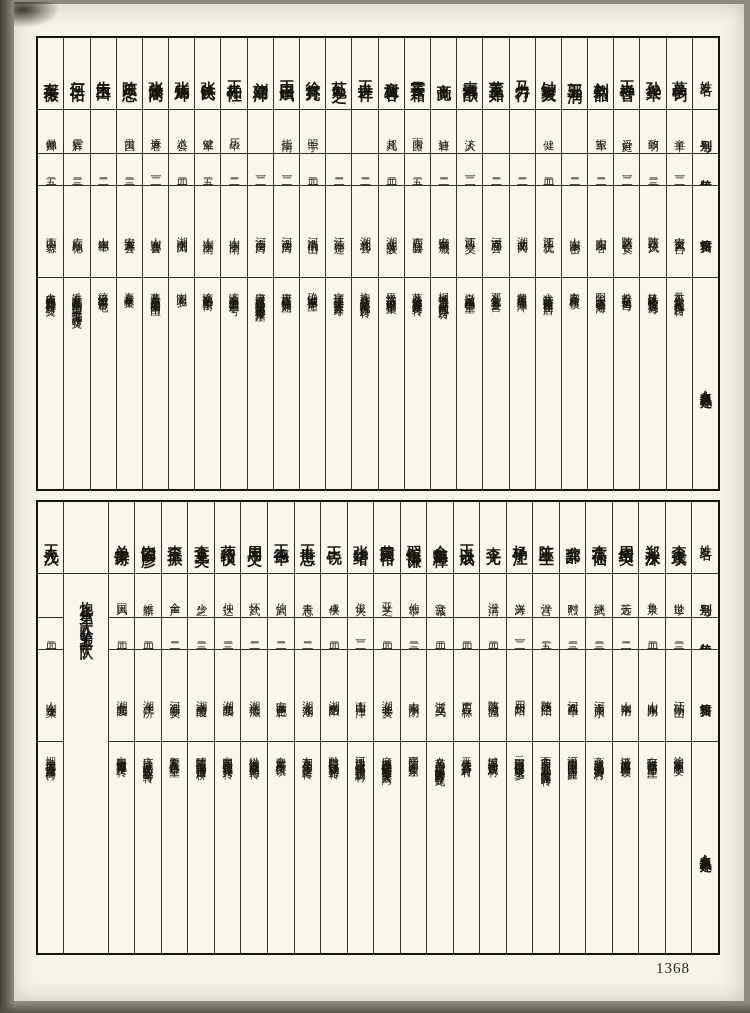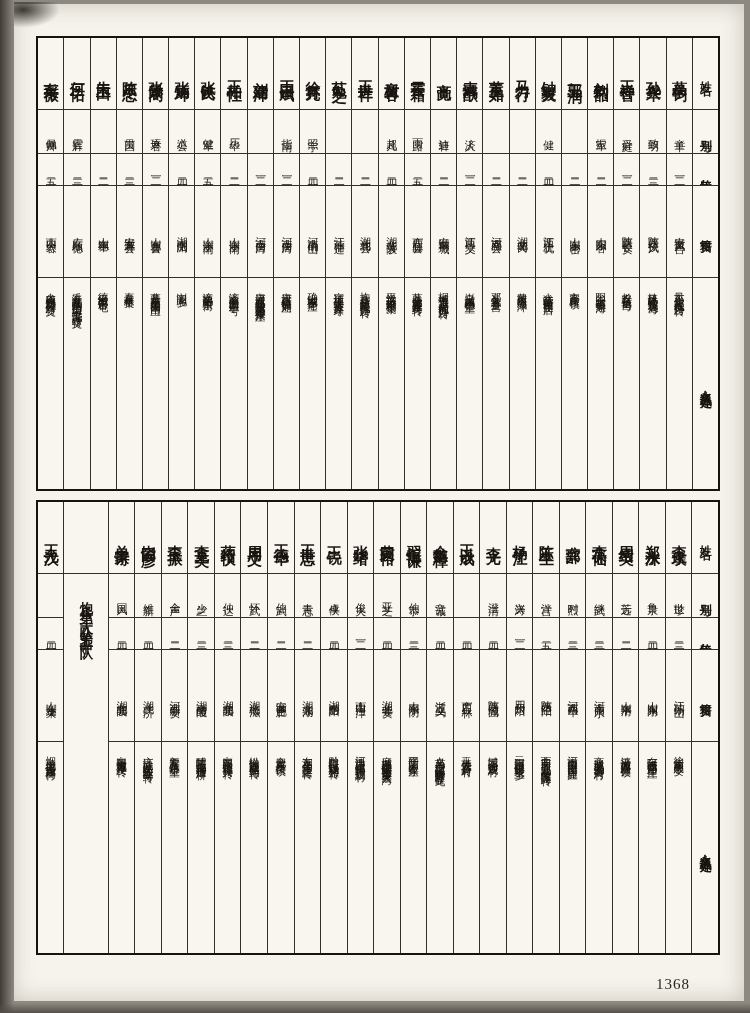--- a/index.html
+++ b/index.html
@@ -75,21 +75,21 @@
   .r-origin{ height: 92px; }
   .r-origin span{ font-size: 11px; letter-spacing: 2px; }
   .r-addr  { flex: 1 1 0; align-items: flex-start; padding: 6px 0 4px 0; }
   .r-addr span { font-size: 10.5px; letter-spacing: 1.5px; line-height: 13px; }
   .head-col .cell { align-items: center; padding: 0; }
   .head-col span { font-weight: bold; font-size: 12px; }
   .r-unit { flex: 1 1 0; align-items: flex-start; padding-top: 16px; }
   .r-unit span { font-size: 13.5px; font-weight: bold; letter-spacing: 5px; }
   .page-number {
     position: absolute;
-    right: 54px; bottom: 8px;
+    right: 54px; bottom: 24px;
     font-size: 15px; color: #241f18;
     letter-spacing: 1px;
   }
 </style>
 </head>
 <body>
 
 <div class="page">
   <div class="tables-wrap">
     <div class="dir-table">

